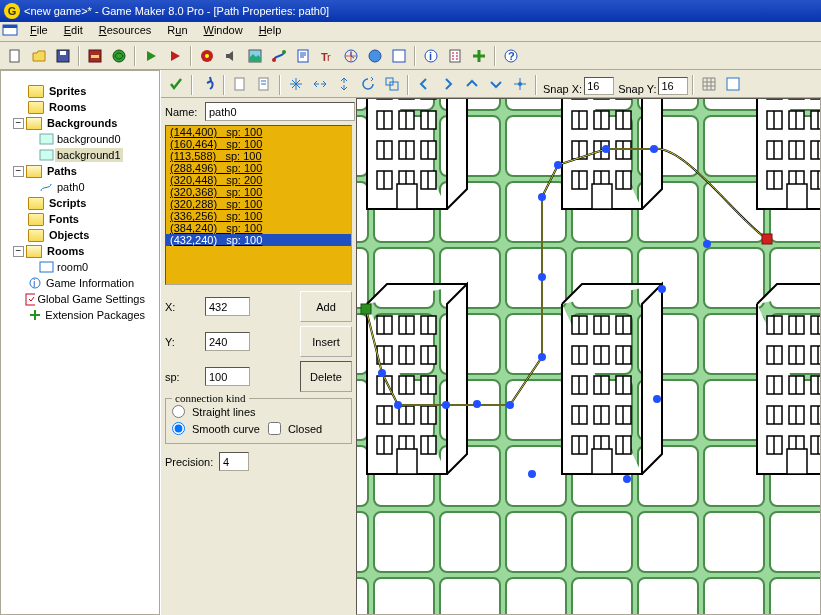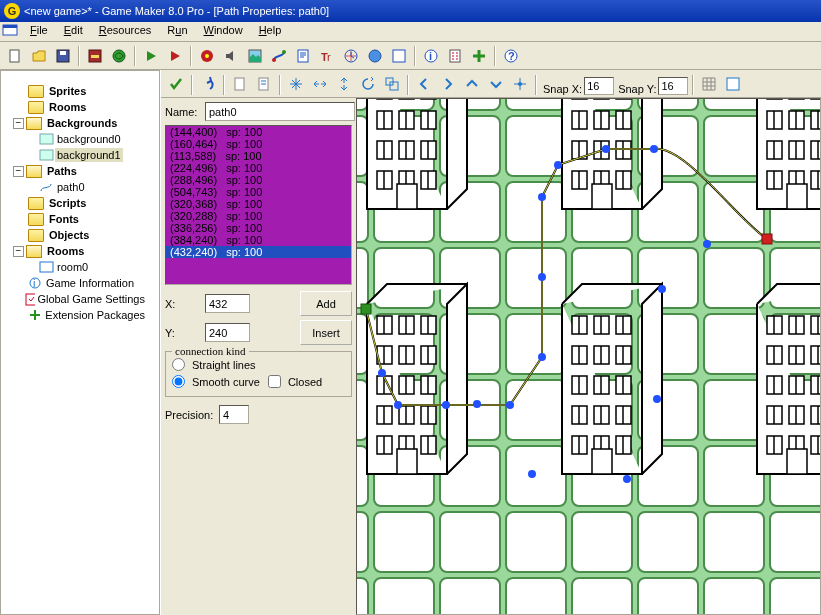--- a/index.html
+++ b/index.html
@@ -27,24 +27,24 @@
 .tree-item.bold .label { font-weight: bold; }
 .editor { flex: 1; background: #ece9d8; display: flex; flex-direction: column; border-left: 1px solid #fff; }
 .editor-toolbar { height: 28px; display: flex; align-items: flex-end; padding: 2px 4px; gap: 2px; border-bottom: 1px solid #aca899; }
 .snap-label { margin-left: 2px; }
 .snap-input { width: 30px; height: 18px; border: 1px inset #aca899; background: #fff; padding: 1px 2px; }
 .editor-body { display: flex; flex: 1; }
 .props { width: 195px; padding: 4px; }
 .field-row { display: flex; align-items: center; margin-bottom: 4px; gap: 4px; }
 .field-row label { min-width: 36px; }
 .text-input { border: 1px inset #aca899; background: #fff; padding: 2px 3px; height: 19px; flex: 1; }
-.pointlist { border: 1px inset #aca899; background: #a21caf; height: 160px; overflow-y: scroll; font-family: 'Courier New', monospace; font-size: 12px; }
+.pointlist { border: 1px inset #aca899; background: #eab308; height: 160px; overflow-y: scroll; font-family: 'Courier New', monospace; font-size: 12px; text-decoration: underline; }
 .pointlist div { padding: 0 4px; white-space: pre; }
 .pointlist div.sel { background: #2050c0; color: #fff; }
-.btn { border: 1px outset #fff; background: #ece9d8; padding: 2px 8px; min-width: 52px; height: 25px; cursor: default; }
+.btn { border: 1px outset #fff; background: #ece9d8; padding: 2px 8px; min-width: 52px; height: 31px; cursor: default; }
 .btn.active { border: 1px inset #aca899; }
 .fieldset { border: 1px solid #aca899; padding: 4px 6px 6px; margin-top: 6px; position: relative; }
 .fieldset .legend { position: absolute; top: -7px; left: 6px; background: #ece9d8; padding: 0 3px; font-family: Liberation Serif, serif; }
 .radio-row { display: flex; align-items: center; gap: 4px; padding: 2px 0; }
 .canvas { flex: 1; background: #9bd89b; position: relative; overflow: hidden; border: 1px inset #aca899; }
 .grid-cell { position: absolute; background: #fff; border: 2px solid #4a8c4a; border-radius: 8px; }
 svg.path-svg { position: absolute; inset: 0; pointer-events: none; }
 .node { fill: #2050ff; }
 .start-node { fill: #2a9020; stroke:#1a5010; }
 .end-node { fill: #d02020; stroke:#801010; }
@@ -386,41 +386,46 @@
     <div class="editor-body">
       <div class="props">
         <div class="field-row">
           <label>Name:</label>
           <input class="text-input" value="path0" style="">
         </div>
         <div class="pointlist" id="pointlist">
             <div>(144,400)   sp: 100</div>
             <div>(160,464)   sp: 100</div>
             <div>(113,588)   sp: 100</div>
-            <div>(224,496)   sp: 100</div>
             <div>(288,496)   sp: 100</div>
-            <div>(504,743)   sp: 100</div>
+            <div>(320,448)   sp: 200</div>
             <div>(320,368)   sp: 100</div>
             <div>(320,288)   sp: 100</div>
             <div>(336,256)   sp: 100</div>
             <div>(384,240)   sp: 100</div>
             <div class="sel">(432,240)   sp: 100</div>
           </div>
         <div style="height:6px"></div>
         <div class="field-row">
           <label>X:</label>
           <input class="small-input" value="432" style="">
           <div style="flex:1"></div>
           <button class="btn">Add</button>
         </div>
         <div class="field-row">
           <label>Y:</label>
           <input class="small-input" value="240" style="">
           <div style="flex:1"></div>
           <button class="btn">Insert</button>
+        </div>
+        <div class="field-row">
+          <label>sp:</label>
+          <input class="small-input" value="100" style="">
+          <div style="flex:1"></div>
+          <button class="btn active">Delete</button>
         </div>
         <div class="fieldset">
           <span class="legend">connection kind</span>
           <div style="display:flex;align-items:flex-end;gap:8px">
             <div>
               <div class="radio-row">
                   <input type="radio" name="ck" class="cb" style="">
                   <span>Straight lines</span>
                 </div>
               <div class="radio-row">

